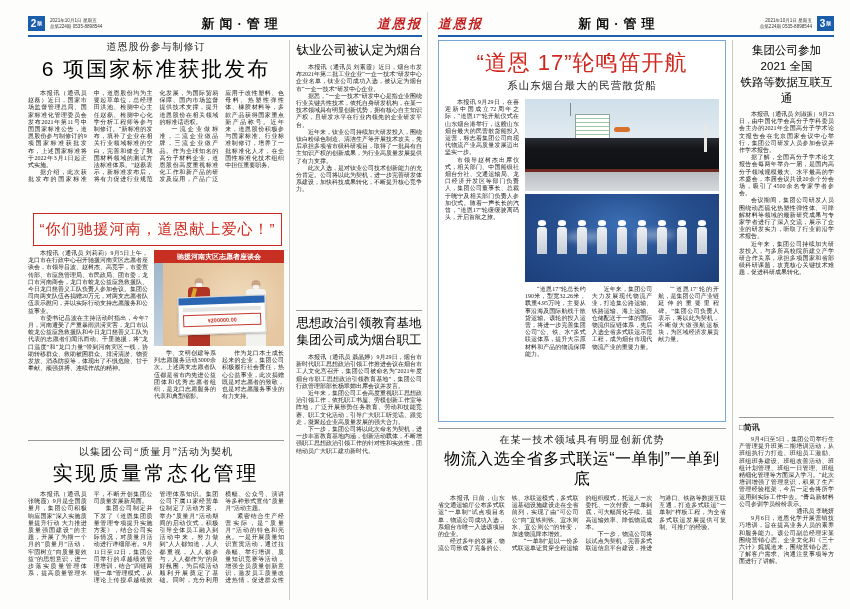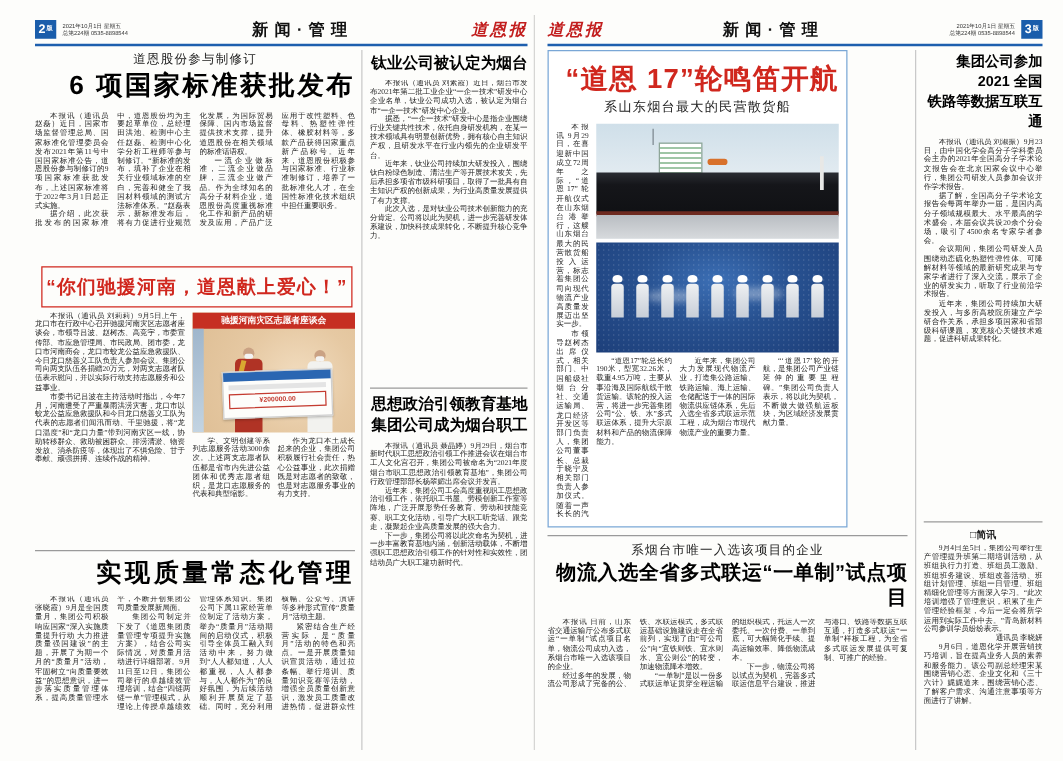--- a/index.html
+++ b/index.html
@@ -11,21 +11,21 @@
   .badge{width:17px;height:15px;background:#1a5dab;color:#fff;display:flex;align-items:center;justify-content:center;
          font-family:"Liberation Sans",sans-serif;font-weight:bold;font-size:10px;line-height:1;}
   .badge small{font-size:5px;margin-left:1px;}
   .dateblock{font-size:4.6px;line-height:5.6px;color:#333;margin:0 5px;font-family:"Liberation Sans",sans-serif;}
   .section-title{font-family:"Liberation Sans",sans-serif;font-weight:bold;font-size:13px;letter-spacing:5px;color:#111;}
   .masthead{color:#c21d1d;font-weight:bold;font-style:italic;font-size:13px;font-family:"Liberation Serif",serif;letter-spacing:2px;}
   .blue-rule{height:2px;background:#1e5fae;}
   .v-rule{width:1px;background:#c9c9c9;}
   
   .kicker{font-size:10px;text-align:center;letter-spacing:1px;color:#222;}
-  .hl-xl{font-family:"Liberation Sans",sans-serif;font-weight:bold;text-align:right;color:#000;}
+  .hl-xl{font-family:"Liberation Sans",sans-serif;font-weight:normal;text-align:center;color:#000;}
   .hl-red{color:#d0271e;}
   
   .bt{font-size:6px;line-height:7.2px;text-align:justify;color:#1c1c1c;overflow:hidden;}
   .bt p{margin:0;text-indent:2em;}
   .sign{display:block;text-align:right;text-indent:0 !important;}
   .c4{column-count:4;column-gap:7px;}
   .c3{column-count:3;column-gap:6px;}
   .c2{column-count:2;column-gap:6px;}
   .redbox{border:1.5px solid #d0271e;display:flex;align-items:center;justify-content:center;}
   .divider{height:1px;background:#9a9a9a;}
@@ -136,20 +136,21 @@
         </div>
       </div>
       <div class="bt c2" style="margin-top:4px;height:82px;">
         <p>学、文明创建等系列志愿服务活动3000余次。上述两支志愿者队伍都是省市内先进公益团体和优秀志愿者组织，是龙口志愿服务的代表和典型缩影。</p>
         <p>作为龙口本土成长起来的企业，集团公司积极履行社会责任，热心公益事业，此次捐赠既是对志愿者的致敬，也是对志愿服务事业的有力支持。</p>
       </div>
     </div>
   </div>
 
   <div class="abs" style="left:0;top:428px;width:256px;border-top:1px solid #9a9a9a;padding-top:4px;">
+    <div class="kicker">以集团公司“质量月”活动为契机</div>
     <div class="hl-xl" style="font-size:20px;line-height:24px;letter-spacing:3px;margin-top:2px;">实现质量常态化管理</div>
     <div class="bt c4" style="margin-top:6px;height:100px;">
       <p>本报讯（通讯员 张晓霞）9月是全国质量月，集团公司积极响应国家“深入实施质量提升行动 大力推进质量强国建设”的主题，开展了为期一个月的“质量月”活动，牢固树立“向质量要效益”的思想意识，进一步落实质量管理体系，提高质量管理水平，不断开创集团公司质量发展新局面。</p>
       <p>集团公司制定并下发了《道恩集团质量管理专项提升实施方案》，结合公司实际情况，对质量月活动进行详细部署。9月11日至12日，集团公司举行的卓越绩效管理培训，结合“四链两链一单”管理模式，从理论上传授卓越绩效管理体系知识。集团公司下属11家经营单位制定了活动方案，举办“质量月”活动期间的启动仪式，积极引导全体员工融入到活动中来，努力做到“人人都知道，人人都重视，人人都参与，人人都作为”的良好氛围，为后续活动顺利开展奠定了基础。同时，充分利用横幅、公众号、演讲等多种形式宣传“质量月”活动主题。</p>
       <p>紧密结合生产经营实际，是“质量月”活动的特色和亮点。一是开展质量知识宣贯活动，通过拉条幅、举行培训、质量知识竞赛等活动，增强全员质量创新意识，激发员工质量改进热情，促进群众性质量活动的深入开展。二是开展质量专项检查，以各车间为单位积极开展“质量月”检查、隐患排查工作，全方位排查存在的质量问题，做好质量专项检查。三是开展质量自查自纠活动，要求工段班组对照质量管理体系要求，以自身岗位职责为标准，开查自纠、查找差距、限期整改，确保问题定位准确、整改落实到位。</p>
 
     </div>
   </div>
 
   <div class="abs" style="left:268px;top:30px;width:126px;">
@@ -188,21 +189,21 @@
     </div>
     <div class="badge">
       <span>3</span>
         <small>版</small>
     </div>
   </div>
   <div class="blue-rule" style="margin-top:2px;"></div>
 
   <div class="abs v-rule" style="left:294px;top:28px;height:560px;"></div>
 
-  <div class="abs bluebox" style="left:0;top:28px;width:240px;height:382px;padding:6px;box-sizing:border-box;">
+  <div class="abs bluebox" style="left:0;top:28px;width:288px;height:382px;padding:6px;box-sizing:border-box;">
     <div class="hl-xl hl-red" style="font-size:22px;line-height:26px;letter-spacing:1px;margin-top:3px;">“道恩 17”轮鸣笛开航</div>
     <div class="kicker" style="font-size:10.5px;margin-top:3px;">系山东烟台最大的民营散货船</div>
     <div style="display:flex;gap:6px;margin-top:6px;">
       <div class="bt" style="width:76px;height:316px;">
         <p>本报讯 9月29日，在喜迎新中国成立72周年之际，“道恩17”轮开航仪式在山东烟台港举行，这艘山东烟台最大的民营散货船投入运营，标志着集团公司向现代物流产业高质量发展迈出坚实一步。</p>
         <p>市领导赵树杰出席仪式，相关部门、中国船级社烟台分社、交通运输局、龙口经济开发区等部门负责人，集团公司董事长、总裁于晓宁及相关部门负责人参加仪式。随着一声长长的汽笛，“道恩17”轮缓缓驶离码头，开启首航之旅。</p>
       </div>
       <div style="width:194px;">
         <div class="photo ph-ship" style="width:194px;height:92px;">
           <div class="mast"></div>
@@ -230,43 +231,43 @@
         <div class="bt c3" style="margin-top:4px;height:126px;">
           <p>“道恩17”轮总长约190米，型宽32.26米，载重4.95万吨，主要从事沿海及国际航线干散货运输。该轮的投入运营，将进一步完善集团公司“公、铁、水”多式联运体系，提升大宗原材料和产品的物流保障能力。</p>
           <p>近年来，集团公司大力发展现代物流产业，打造集公路运输、铁路运输、海上运输、仓储配送于一体的国际物流供应链体系，先后入选全省多式联运示范工程，成为烟台市现代物流产业的重要力量。</p>
           <p>“‘道恩17’轮的开航，是集团公司产业链延伸的重要里程碑。”集团公司负责人表示，将以此为契机，不断做大做强航运板块，为区域经济发展贡献力量。</p>
         </div>
       </div>
     </div>
   </div>
 
   <div class="abs" style="left:0;top:416px;width:288px;border-top:1px solid #9a9a9a;padding-top:4px;">
-    <div class="kicker">系烟台市唯一入选该项目的企业</div>
-    <div class="hl-xl" style="font-size:16px;line-height:20px;letter-spacing:.5px;margin-top:2px;">物流入选全省多式联运“一单制”试点项目</div>
+    <div class="kicker">在某一技术领域具有明显创新优势</div>
+    <div class="hl-xl" style="font-size:16px;line-height:20px;letter-spacing:.5px;margin-top:2px;">物流入选全省多式联运“一单制”一单到底</div>
     <div class="bt c4" style="margin-top:6px;height:118px;">
       <p>本报讯 日前，山东省交通运输厅公布多式联运“一单制”试点项目名单，物流公司成功入选，系烟台市唯一入选该项目的企业。</p>
       <p>经过多年的发展，物流公司形成了完备的公、铁、水联运模式，多式联运基础设施建设走在全省前列，实现了由“可公司公”向“宜铁则铁、宜水则水、宜公则公”的转变，加速物流降本增效。</p>
       <p>“一单制”是以一份多式联运单证贯穿全程运输的组织模式，托运人一次委托、一次付费、一单到底，可大幅简化手续、提高运输效率、降低物流成本。</p>
       <p>下一步，物流公司将以试点为契机，完善多式联运信息平台建设，推进与港口、铁路等数据互联互通，打造多式联运“一单制”样板工程，为全省多式联运发展提供可复制、可推广的经验。</p>
     </div>
   </div>
 
   <div class="abs" style="left:301px;top:30px;width:95px;">
     <div>
       <div class="hl-xl" style="font-size:11.5px;line-height:16px;">集团公司参加 2021 全国</div>
       <div class="hl-xl" style="font-size:11.5px;line-height:16px;">铁路等数据互联互通</div>
       <div class="bt" style="margin-top:5px;height:300px;">
         <p>本报讯（通讯员 刘淑振）9月23日，由中国化学会高分子学科委员会主办的2021年全国高分子学术论文报告会在北京国家会议中心举行，集团公司研发人员参加会议并作学术报告。</p>
         <p>据了解，全国高分子学术论文报告会每两年举办一届，是国内高分子领域规模最大、水平最高的学术盛会，本届会议共设20余个分会场，吸引了4500余名专家学者参会。</p>
         <p>会议期间，集团公司研发人员围绕动态硫化热塑性弹性体、可降解材料等领域的最新研究成果与专家学者进行了深入交流，展示了企业的研发实力，听取了行业前沿学术报告。</p>
         <p>近年来，集团公司持续加大研发投入，与多所高校院所建立产学研合作关系，承担多项国家和省部级科研课题，攻克核心关键技术难题，促进科研成果转化。</p>
       </div>
     </div>
     <div style="border-top:1px solid #9a9a9a;margin-top:6px;padding-top:4px;">
-      <div style="font-family:Liberation Sans, sans-serif;font-weight:bold;font-size:8px;text-align:center;">□简讯</div>
+      <div style="font-family:Liberation Mono, monospace;font-weight:bold;font-size:8px;">□简讯</div>
       <div class="bt" style="margin-top:3px;height:190px;">
         <p>9月4日至5日，集团公司举行生产管理提升班第二期培训活动，从班组执行力打造、班组员工激励、班组班务建设、班组改善活动、班组计划管理、班组一日管理、班组精细化管理等方面深入学习。“此次培训增强了管理意识，积累了生产管理经验框架，今后一定会将所学运用到实际工作中去。”青岛新材料公司参训学员纷纷表示。</p>
         <span class="sign">通讯员 李晓妍</span>
         <p>9月6日，道恩化学开展营销技巧培训，旨在提高业务人员的素养和服务能力。该公司副总经理宋某围绕营销心态、企业文化和《三十六计》娓娓道来，围绕营销心态、了解客户需求、沟通注意事项等方面进行了讲解。</p>
       </div>
     </div>
   </div>
 </div>
 
 </body></html>

